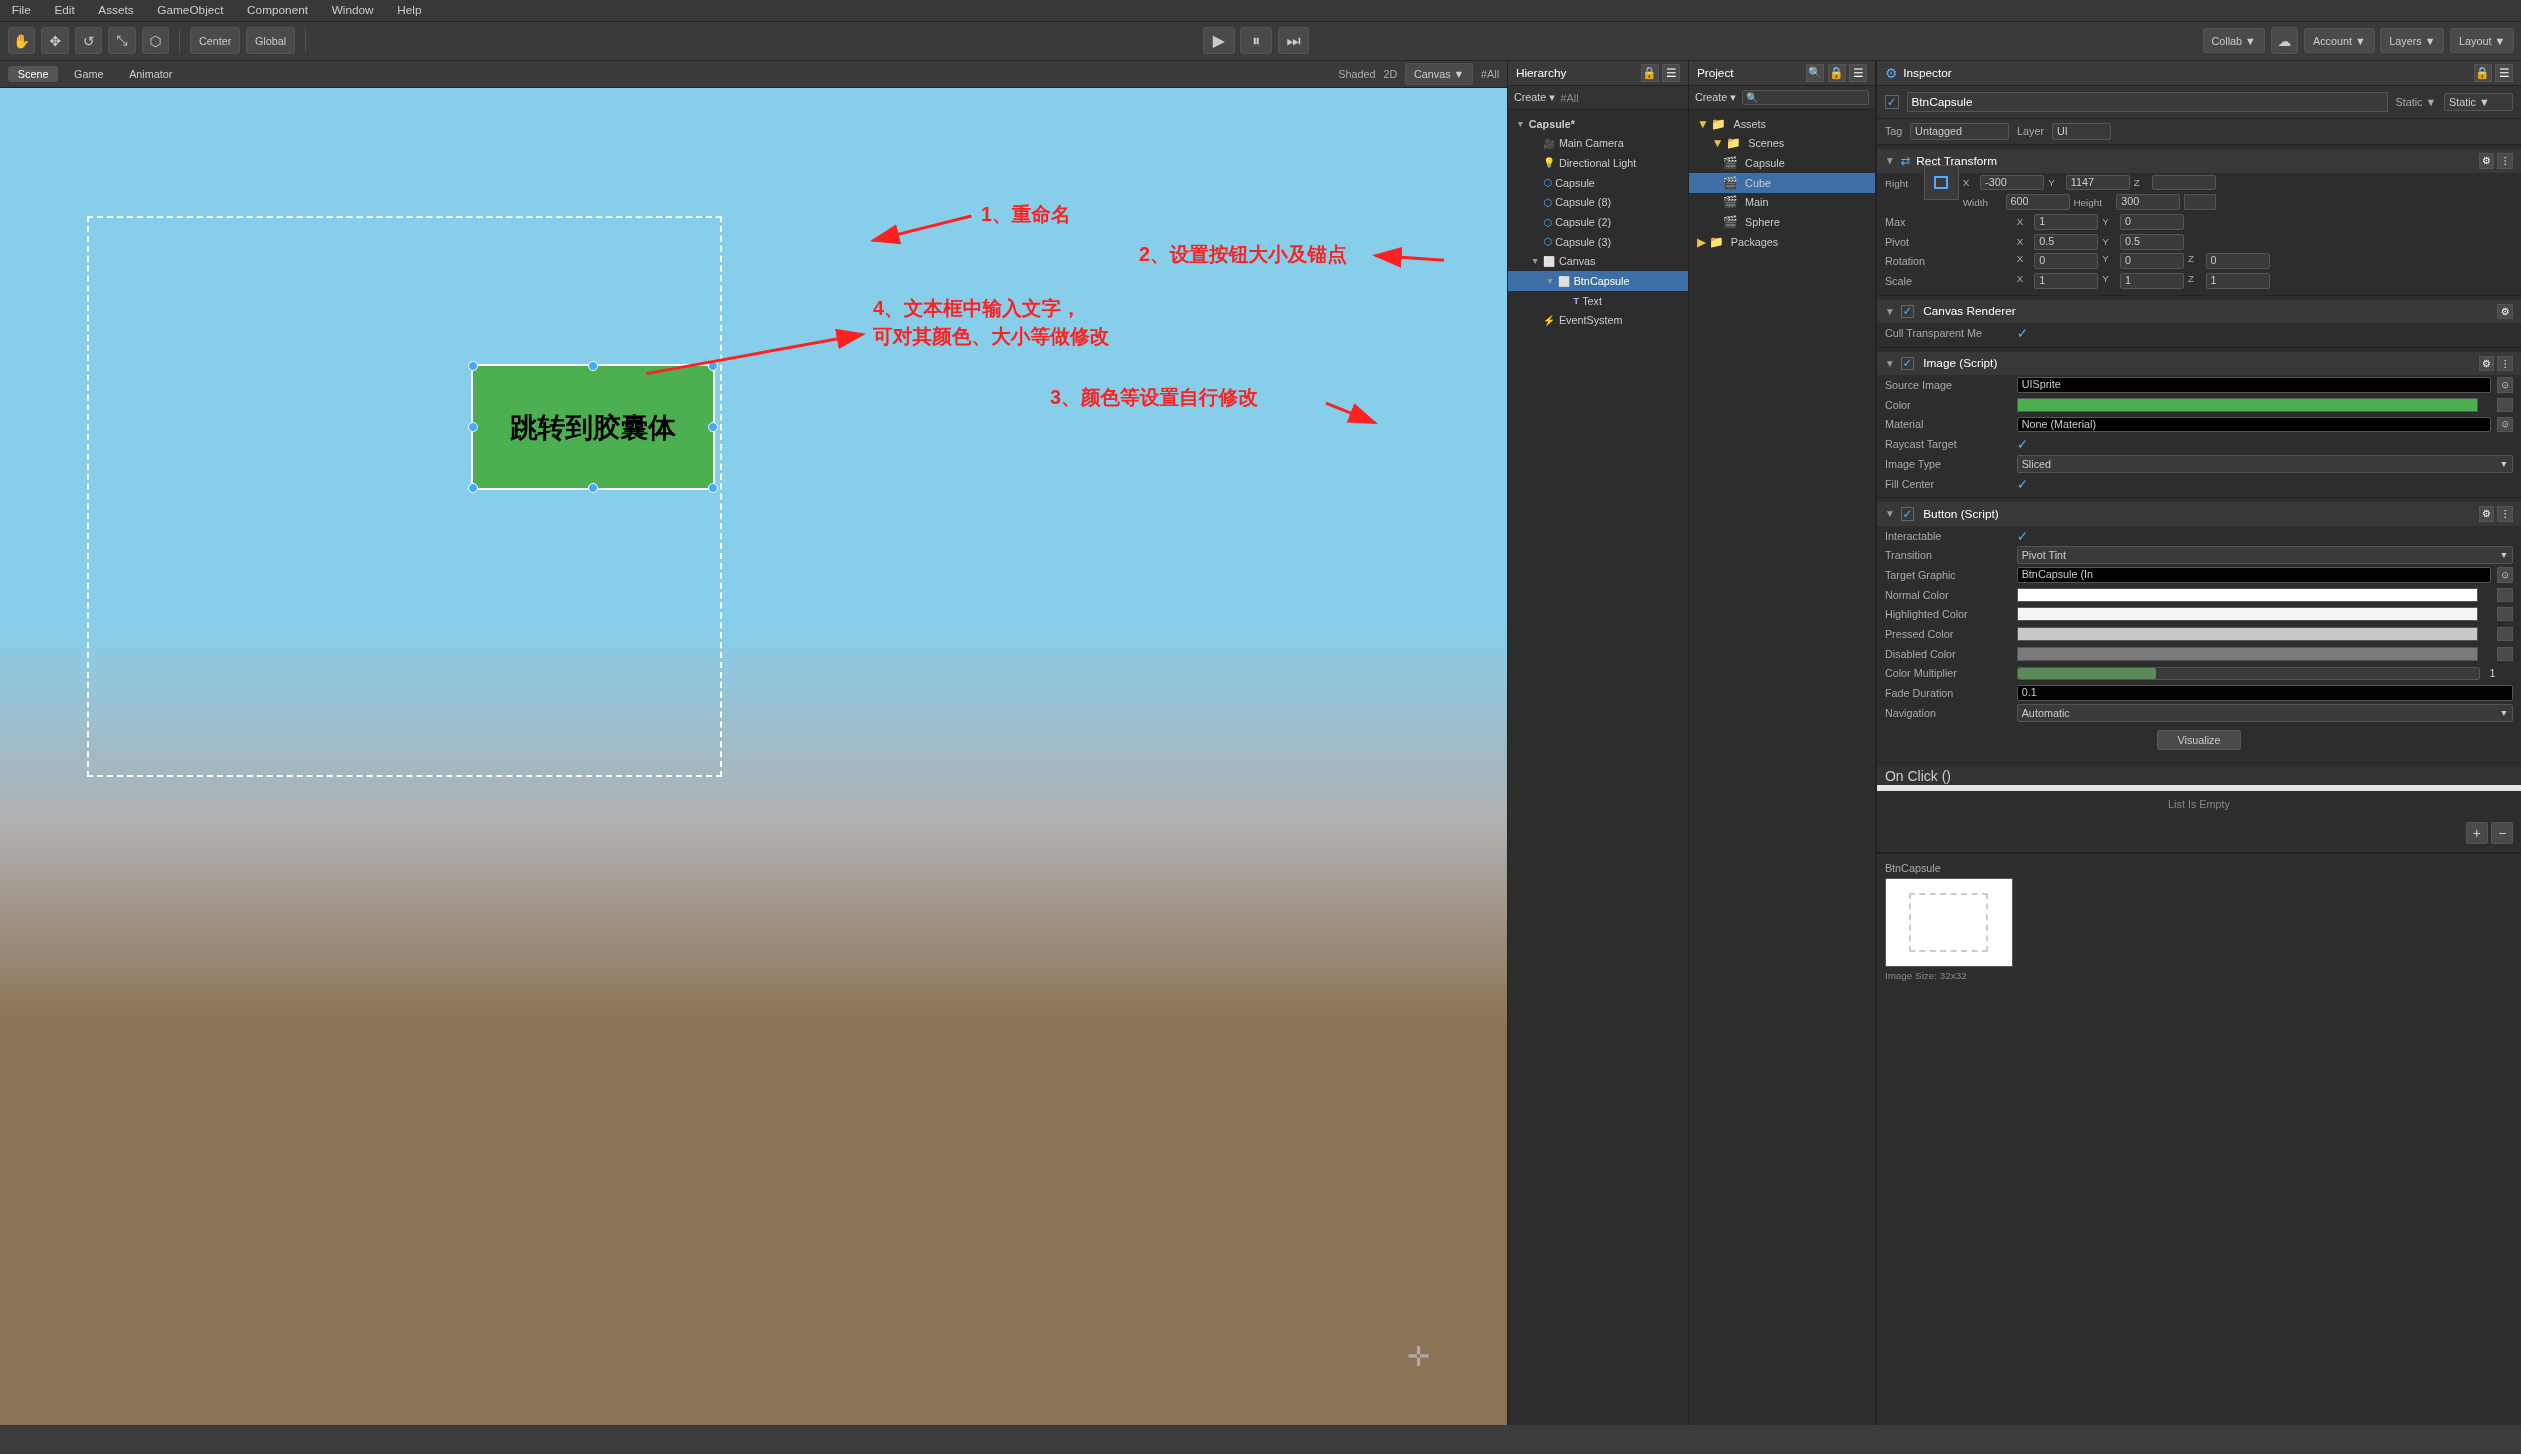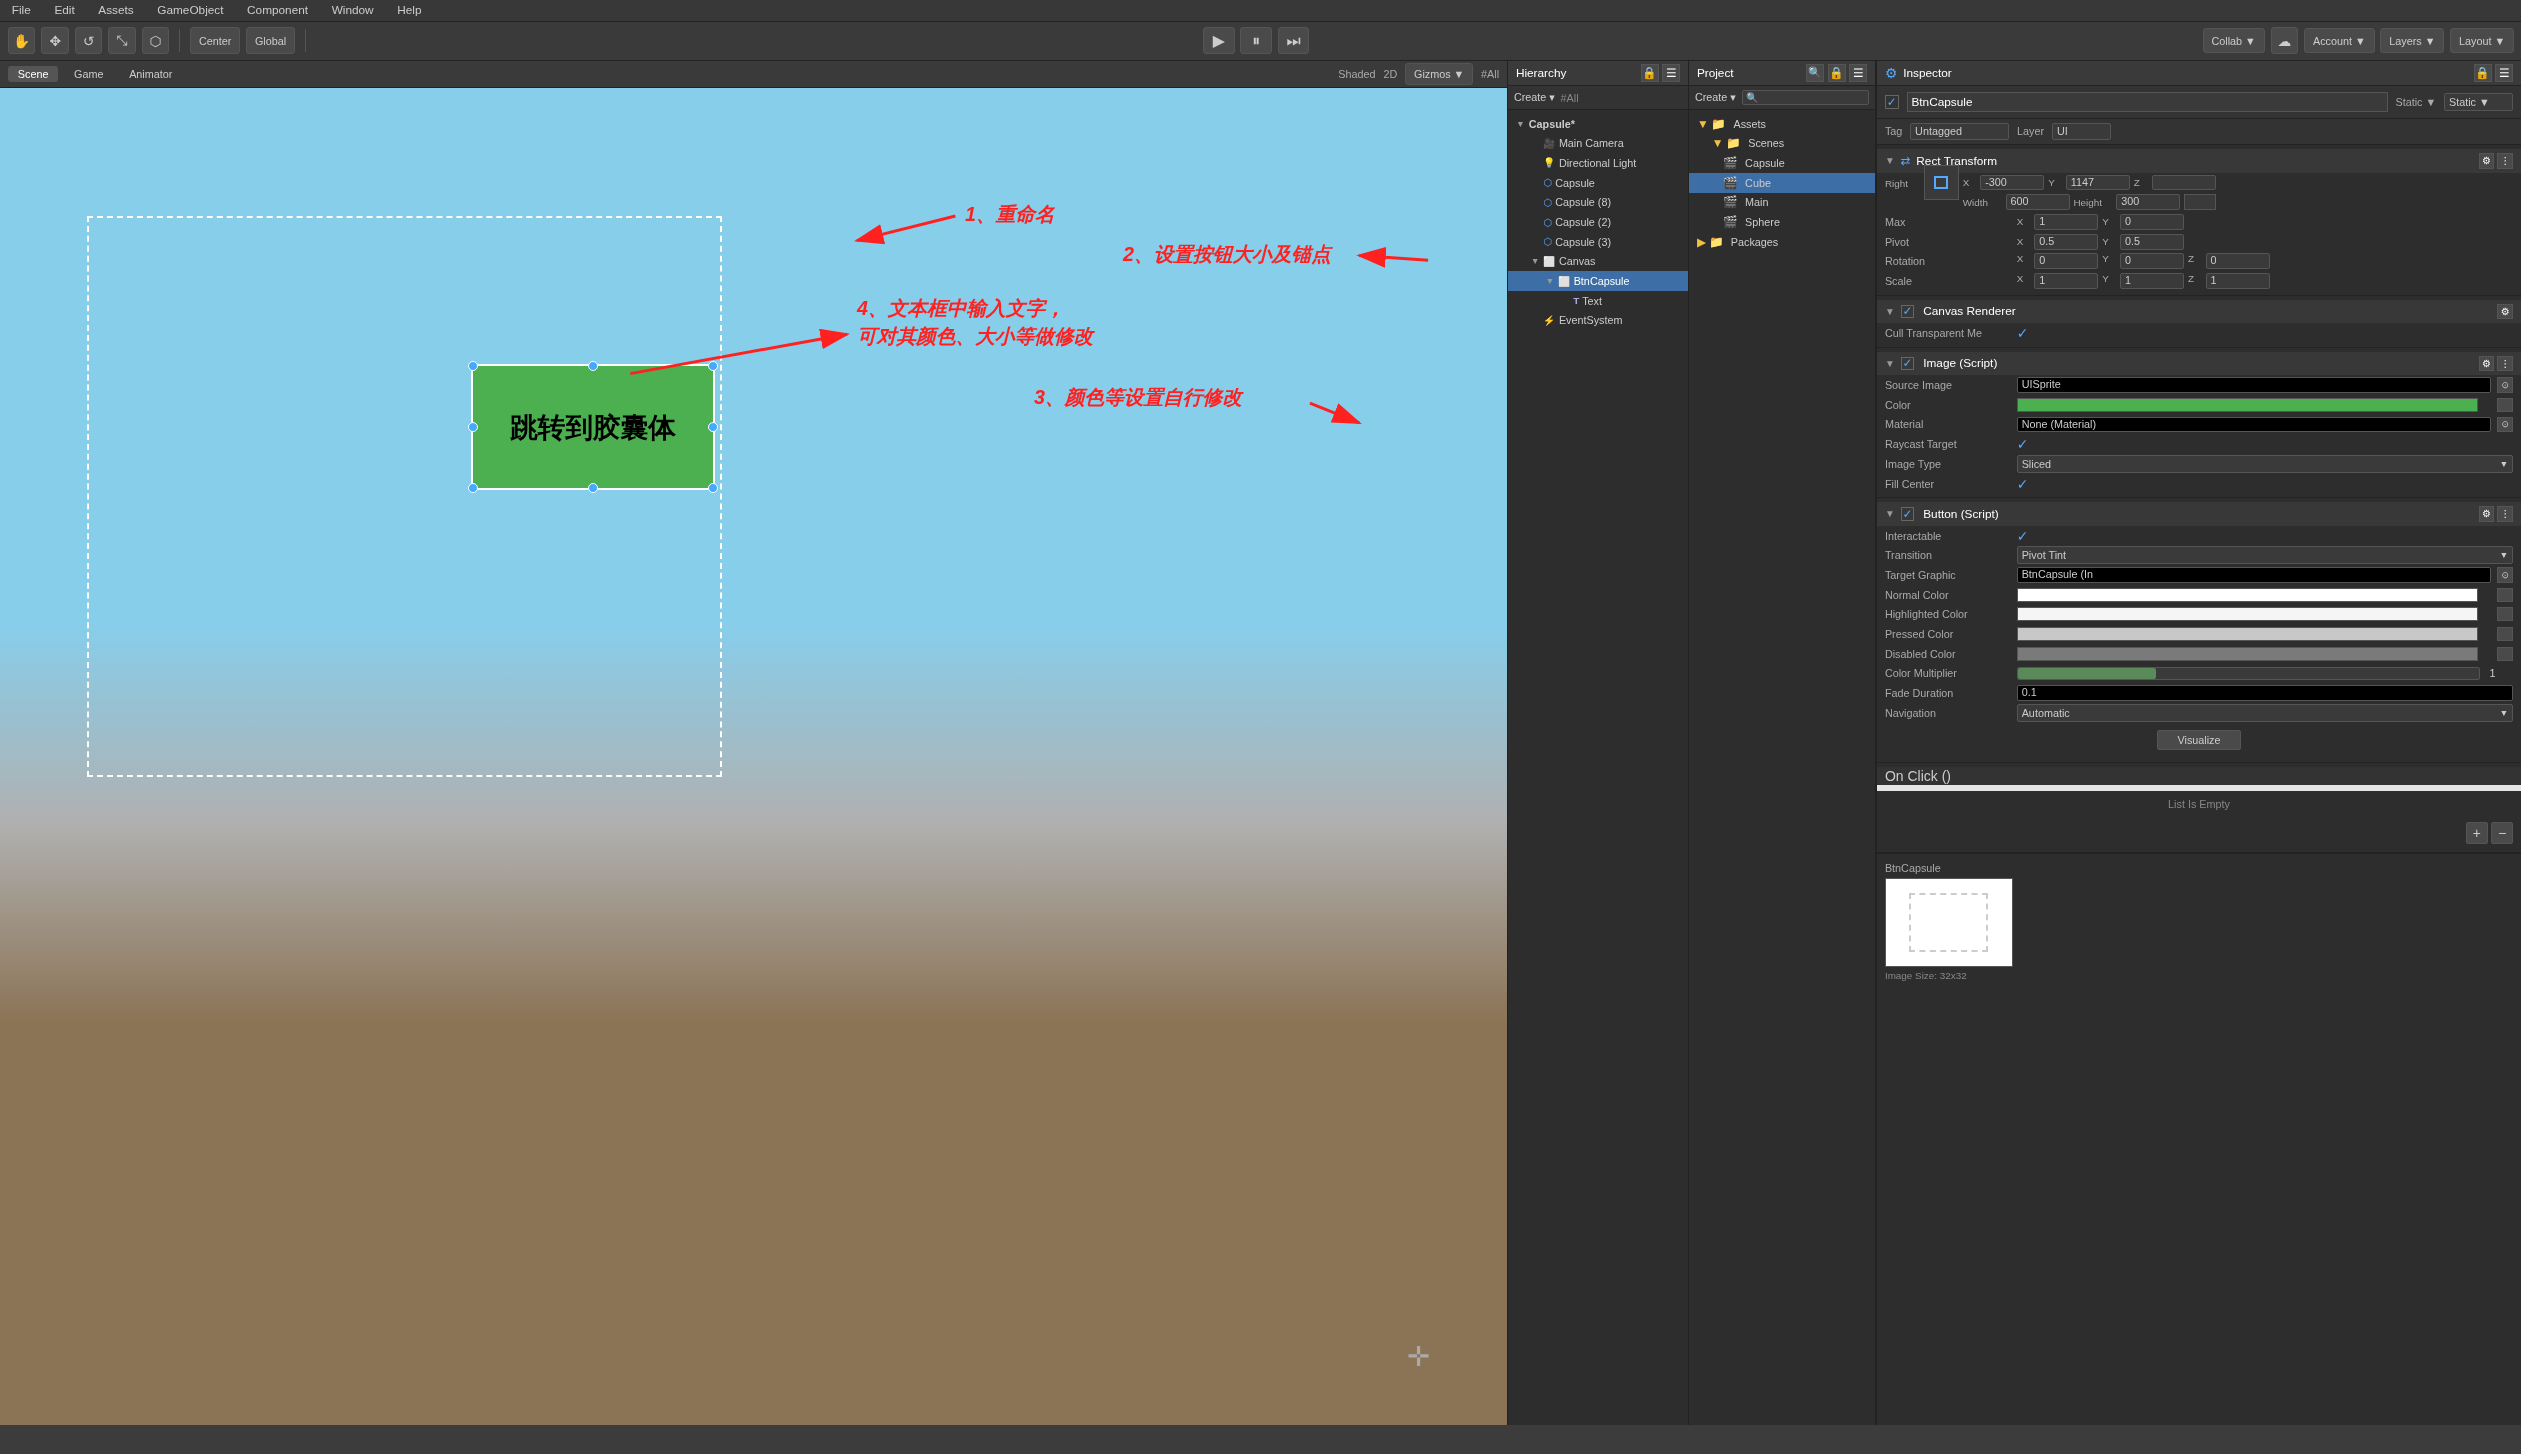--- a/index.html
+++ b/index.html
@@ -188,25 +188,24 @@
       color: #aaa;
       font-size: 27.6px;
       display: flex;
       align-items: center;
       justify-content: center;
     }
 
     
     #annotations {
       position: absolute;
-      top: 0; left: 0;
+      top: 0; left: 16px;
       width: 100%;
       height: 100%;
       pointer-events: none;
-      font-style: italic;
     }
     .annotation {
       position: absolute;
       color: #ff2020;
       font-size: 21.7px;
       font-weight: bold;
       font-family: "SimHei", "Microsoft YaHei", sans-serif;
     }
 
     
@@ -679,21 +678,21 @@
 <div id="main-layout">
 
   <div id="scene-view">
     <div id="scene-toolbar">
       <div class="scene-tab active">Scene</div>
       <div class="scene-tab">Game</div>
       <div class="scene-tab">Animator</div>
       <div style="margin-left: auto; display:flex; align-items:center; gap:7.9px;">
         <span style="font-size:10.8px; color:#aaa;">Shaded</span>
         <span style="font-size:10.8px; color:#aaa;">2D</span>
-        <div class="toolbar-btn" style="height:21.7px; font-size:10.8px;">Gizmos ▼</div>
+        <div class="toolbar-btn" style="height:21.7px; font-size:10.8px;">Canvas ▼</div>
         <span style="font-size:10.8px; color:#aaa;">#All</span>
       </div>
     </div>
     <div id="scene-canvas">
 
       <div id="canvas-rect">
 
         <div id="btn-rect">
 
           <div class="selection-handle" style="top:-4.9px; left:-4.9px;"></div>

